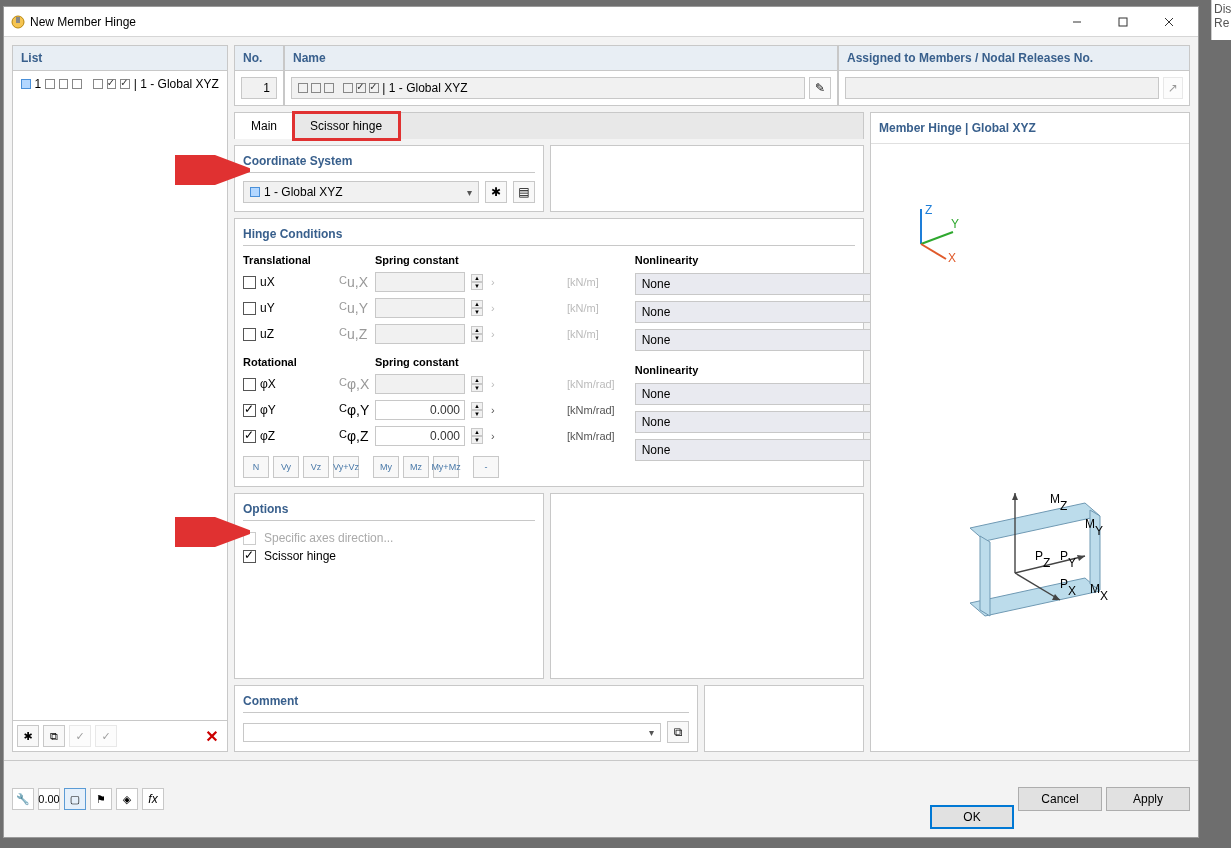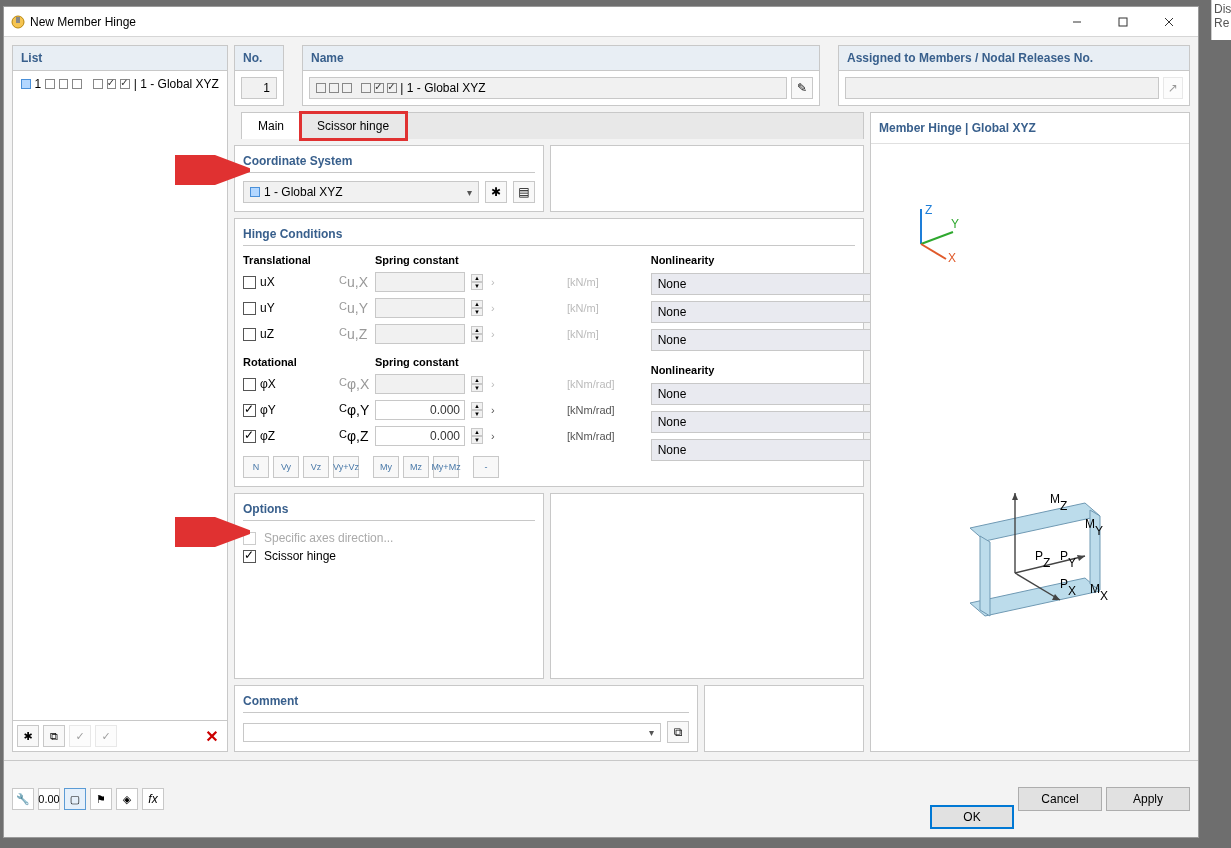--- a/index.html
+++ b/index.html
@@ -17,21 +17,21 @@
 .list-body { flex: 1; padding: 4px 6px; overflow: auto; }
 .list-item { display: flex; align-items: center; gap: 4px; padding: 2px 2px; font-size: 11px; white-space: nowrap; }
 .sq { width: 10px; height: 10px; border: 1px solid #888; display: inline-block; }
 .sq.f { background: #b3d7ff; border-color: #4a90d9; }
 .sq.c { position: relative; }
 .sq.c::after { content: "✓"; position: absolute; top: -3px; left: -1px; font-size: 10px; color: #333; }
 .list-toolbar { border-top: 1px solid #c8c8c8; padding: 4px; display: flex; gap: 4px; align-items: center; }
 .ticon { width: 22px; height: 22px; border: 1px solid #c8c8c8; background: #f8f8f8; display: flex; align-items: center; justify-content: center; font-size: 11px; }
 .ticon.red { color: #c00; font-weight: bold; border: none; background: none; margin-left: auto; font-size: 16px; }
 .main-col { flex: 1; display: flex; flex-direction: column; gap: 6px; min-width: 0; }
-.row { display: flex; gap: 18px; }
+.row { display: flex; gap: 0; }
 .field-group { display: flex; flex-direction: column; }
 .fld-header { background: #e8eef4; padding: 5px 8px; font-weight: 600; color: #385f8c; border-bottom: 1px solid #c8c8c8; }
 .no-box { width: 50px; }
 .name-box { flex: 1; }
 .assign-box { width: 352px; }
 .fld-body { padding: 6px; display: flex; gap: 4px; align-items: center; }
 .input-ro { background: #f1f1f1; border: 1px solid #c8c8c8; padding: 3px 6px; text-align: right; width: 100%; }
 .input-name { flex: 1; background: #f1f1f1; border: 1px solid #c8c8c8; padding: 3px 6px; display: flex; align-items: center; gap: 3px; }
 .icon-btn { width: 22px; height: 22px; border: 1px solid #c8c8c8; background: #f8f8f8; display: flex; align-items: center; justify-content: center; }
 .tabbar { display: flex; background: #e8e8e8; border: 1px solid #c8c8c8; border-bottom: none; }
@@ -69,21 +69,21 @@
 .axes { position: absolute; top: 60px; left: 30px; }
 .comment-row { display: flex; gap: 6px; }
 .footer { border-top: 1px solid #c8c8c8; padding: 8px; display: flex; align-items: center; gap: 4px; }
 .footer .spacer { flex: 1; }
 .dlg-btn { width: 84px; height: 24px; border: 1px solid #adadad; background: #e1e1e1; font-size: 12px; }
 .dlg-btn.primary { border: 2px solid #0078d4; margin-top: 36px; }
 .arrow-ann { position: absolute; width: 80px; height: 30px; z-index: 50; pointer-events: none; }
 .icon-sq { width: 22px; height: 22px; border: 1px solid #c8c8c8; background: #ffffff; display: flex; align-items: center; justify-content: center; font-size: 11px; }
 .icon-sq.on { border: 1px solid #5b9bd5; background: #e6f0fa; }
 .right-strip { position: absolute; right: 0; top: 0; width: 20px; height: 40px; background: #fff; border-left: 1px solid #ccc; font-size: 9px; padding: 2px; color: #555; }
-.nonlin-col { width: 285px; margin-left: 16px; }
+.nonlin-col { width: 285px; }
 .label-c { color: #999; font-size: 11px; }
 </style>
 </head>
 <body>
 
 <div class="right-strip">
   <span>Dis</span><br><span>Re</span>
 </div>
 
 <svg class="arrow-ann" style="left:170px; top:155px;" viewBox="0 0 80 30">
@@ -175,21 +175,21 @@
           <div class="fld-header">Assigned to Members / Nodal Releases No.</div>
           <div class="fld-body">
             <input class="input-ro" style="text-align: left;">
             <div class="icon-btn" style="opacity:.4">↗</div>
           </div>
         </div>
       </div>
 
       <div class="content-row">
         <div class="left-content">
-          <div style="display:flex;flex-direction:column;margin-left:7px;">
+          <div style="display:flex;flex-direction:column;">
             <div class="tabbar">
               <div class="tab active">Main</div>
               <div class="tab hl">Scissor hinge</div>
             </div>
           </div>
 
           <div class="two-col">
             <div class="card panel" style="flex:1; max-width:310px;">
               <div class="section-title">Coordinate System</div>
               <div class="coord-row">

